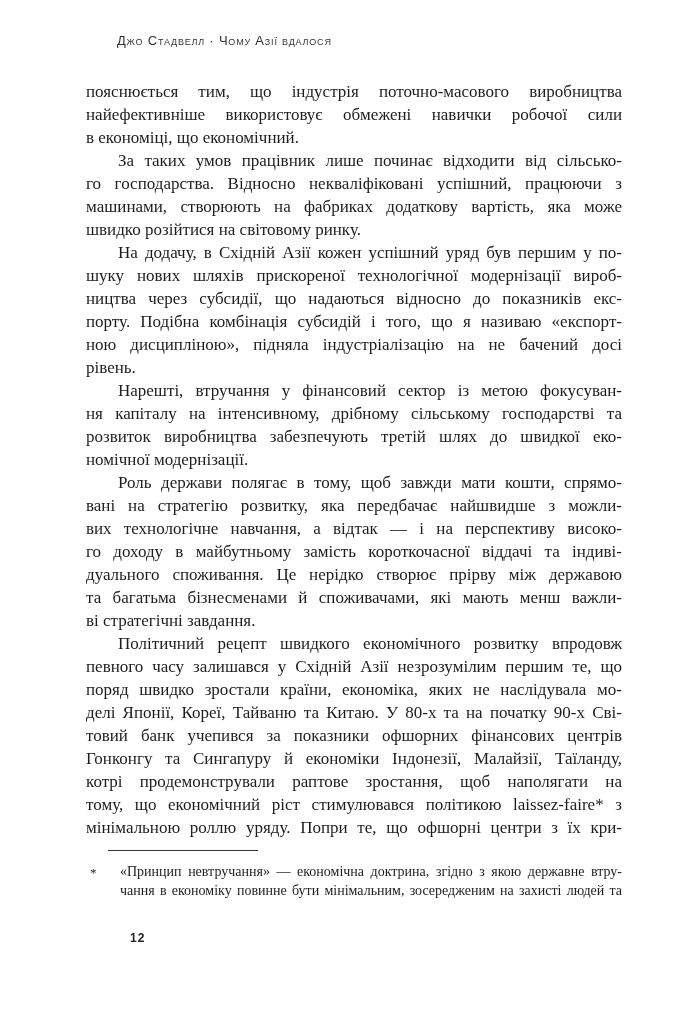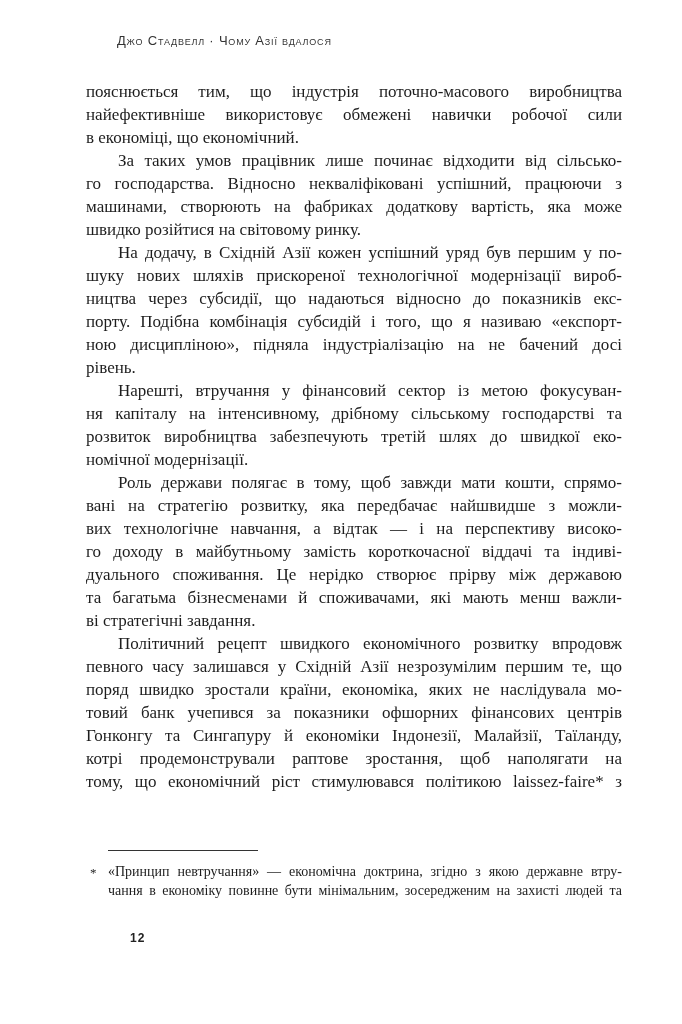--- a/index.html
+++ b/index.html
@@ -68,21 +68,21 @@
     color: #1d1d1d;
   }
   .fn-marker {
     position: absolute;
     left: 4px;
     top: 1px;
     font-size: 13px;
     color: #1d1d1d;
   }
   .fn-lines {
-    margin-left: 22px;
+    margin-left: 34px;
   }
   .fn-lines .line {
     height: 19px;
   }
   .page-number {
     position: absolute;
     left: 130px;
     top: 931px;
     font-family: "Liberation Sans", sans-serif;
     font-size: 12px;
@@ -130,24 +130,26 @@
         <div class="line">вих технологічне навчання, а відтак — і на перспективу високо-</div>
         <div class="line">го доходу в майбутньому замість короткочасної віддачі та індиві-</div>
         <div class="line">дуального споживання. Це нерідко створює прірву між державою</div>
         <div class="line">та багатьма бізнесменами й споживачами, які мають менш важли-</div>
         <div class="line end">ві стратегічні завдання.</div>
       </div>
       <div class="paragraph">
         <div class="line indent">Політичний рецепт швидкого економічного розвитку впродовж</div>
         <div class="line">певного часу залишався у Східній Азії незрозумілим першим те, що</div>
         <div class="line">поряд швидко зростали країни, економіка, яких не наслідувала мо-</div>
+        <div class="line">делі Японії, Кореї, Тайваню та Китаю. У 80-х та на початку 90-х Сві-</div>
         <div class="line">товий банк учепився за показники офшорних фінансових центрів</div>
         <div class="line">Гонконгу та Сингапуру й економіки Індонезії, Малайзії, Таїланду,</div>
         <div class="line">котрі продемонстрували раптове зростання, щоб наполягати на</div>
         <div class="line">тому, що економічний ріст стимулювався політикою laissez-faire* з</div>
+        <div class="line">мінімальною роллю уряду. Попри те, що офшорні центри з їх кри-</div>
       </div>
     </div>
 
   <div class="fn-rule"></div>
 
   <div class="footnote">
     <span class="fn-marker">*</span>
     <div class="fn-lines">
         <div class="line">«Принцип невтручання» — економічна доктрина, згідно з якою державне втру-</div>
         <div class="line">чання в економіку повинне бути мінімальним, зосередженим на захисті людей та</div>

